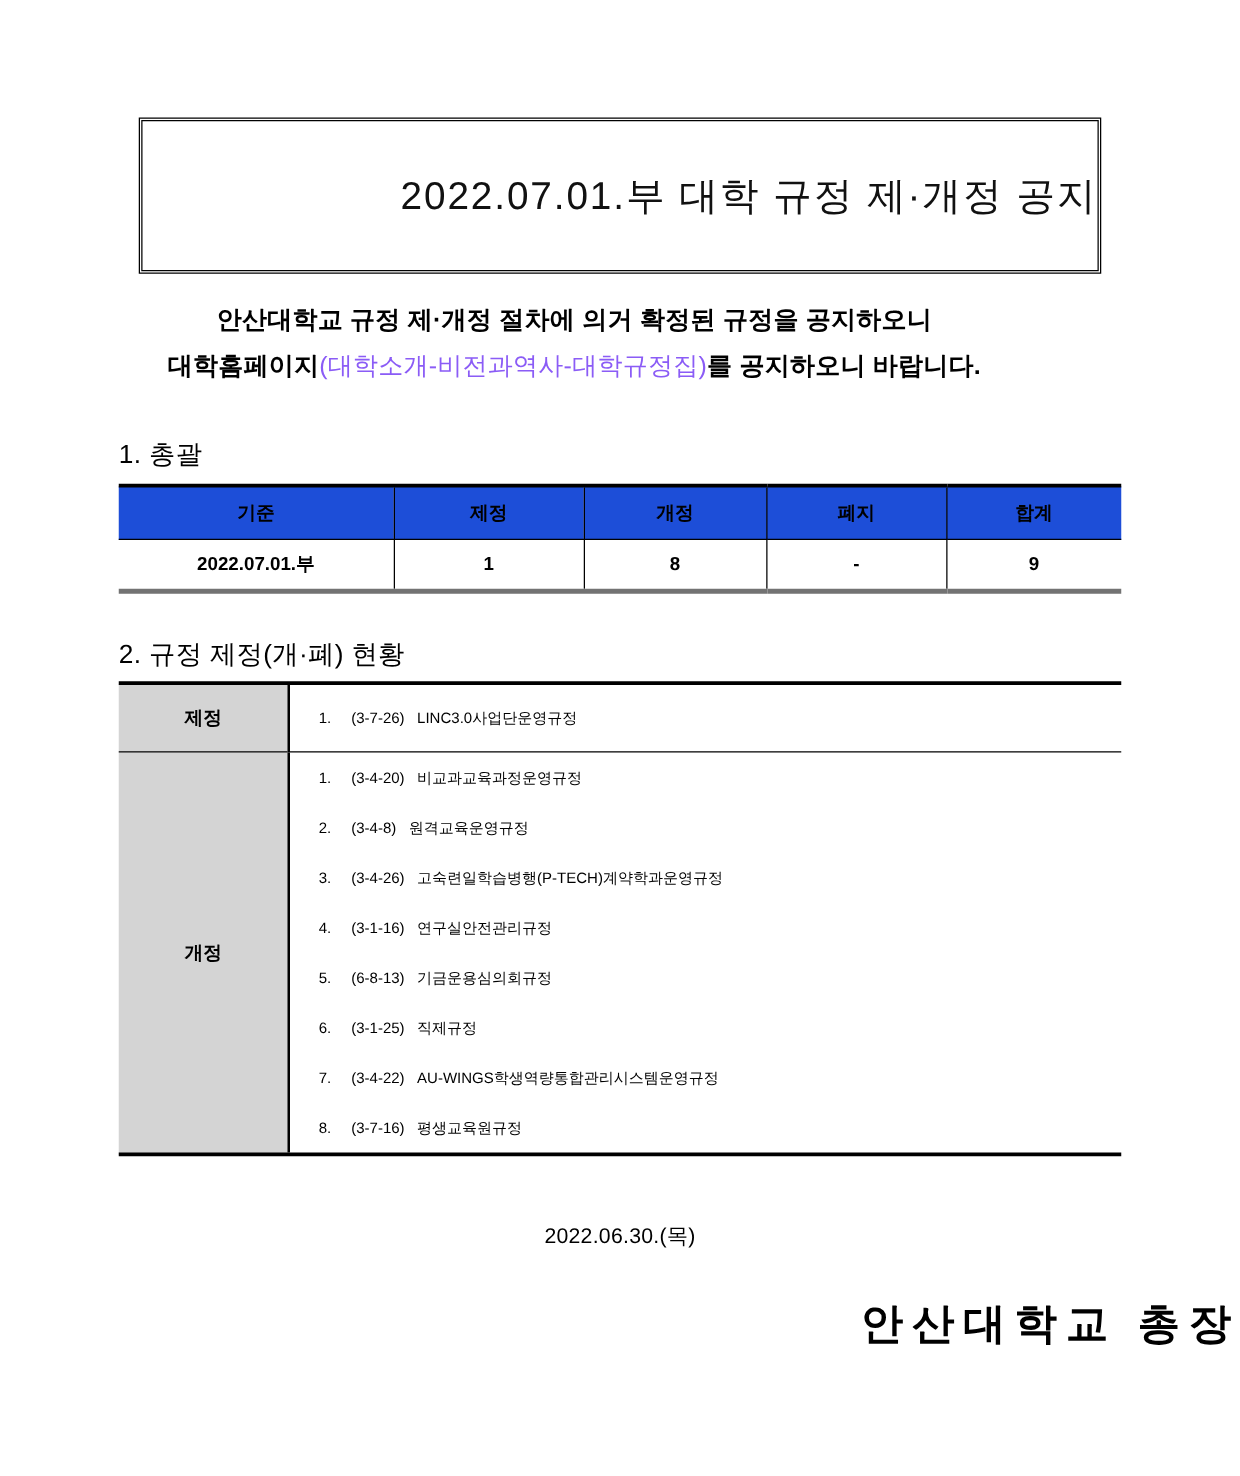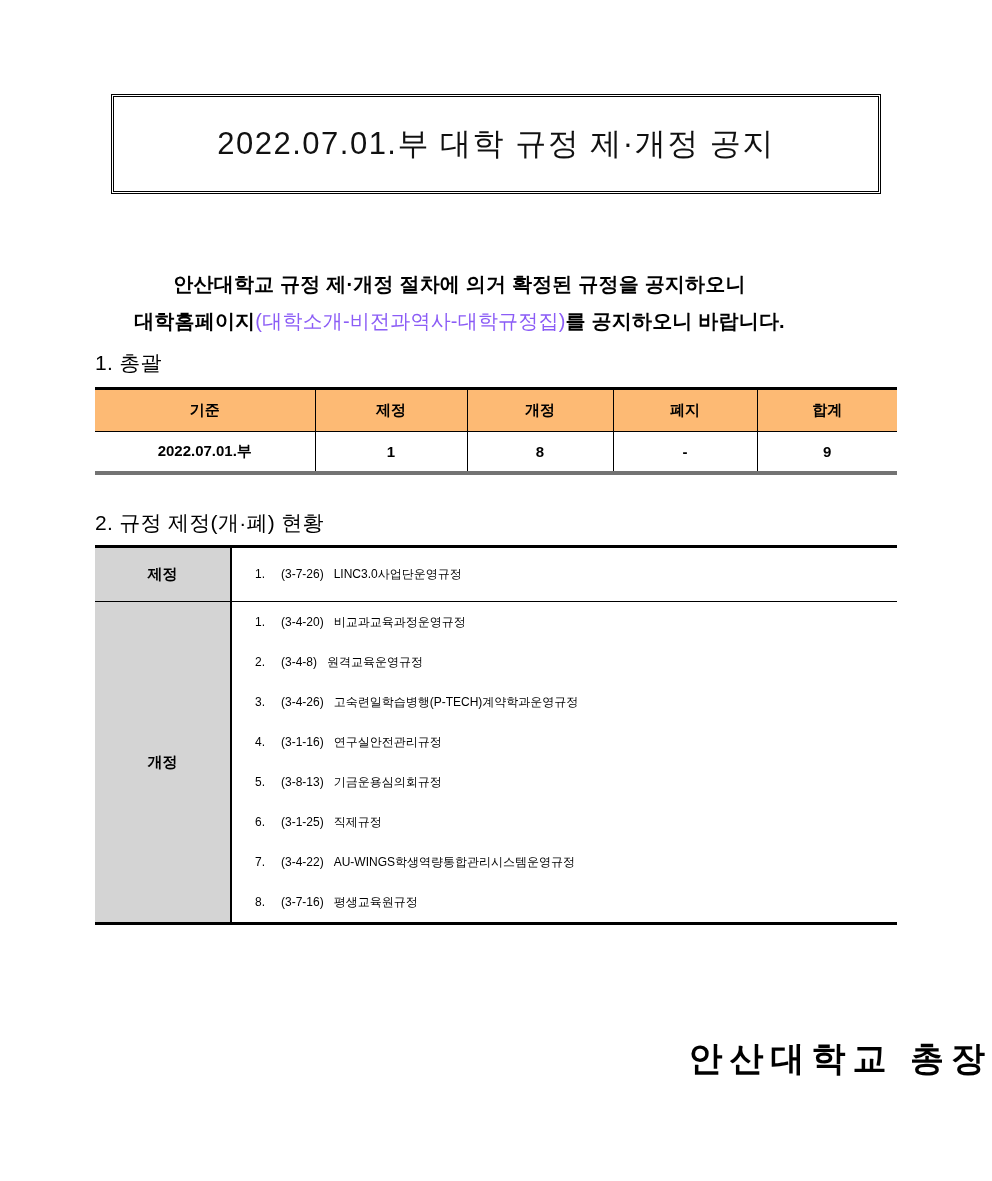--- a/index.html
+++ b/index.html
@@ -22,47 +22,46 @@
     box-sizing: border-box;
     overflow: hidden;
   }
 
   
   .title-box {
     position: absolute;
     left: 111px;
     top: 94px;
     width: 770px;
-    height: 100px;
+    height: 125px;
     border: 3px double #000000;
     box-sizing: border-box;
     display: flex;
     align-items: center;
-    justify-content: center;
+    justify-content: flex-end;
   }
   .title-text {
     font-size: 31px;
     font-weight: 400;
     letter-spacing: 1.5px;
     color: #111111;
     white-space: nowrap;
   }
 
   
   .intro {
     position: absolute;
     left: 0;
     top: 238px;
     width: 919px;
     text-align: center;
     font-size: 20px;
     font-weight: bold;
     line-height: 37px;
     letter-spacing: 0.2px;
-    margin-top: 28px;
   }
   .intro-line { display: block; white-space: nowrap; }
   .intro-muted {
     color: #8b5cf6;
     font-weight: 400;
   }
 
   
   .section-heading {
     position: absolute;
@@ -85,21 +84,21 @@
   }
   .doc-table td, .doc-table th {
     border: 0;
     padding: 0;
     vertical-align: middle;
   }
 
   
   #summary-table { top: 387px; }
   #summary-table .hdr-row td {
-    background: #fdba74;
+    background: #1d4ed8;
     height: 41px;
     text-align: center;
     font-size: 15px;
     font-weight: bold;
     border-top: 3px solid #000000;
     border-bottom: 1px solid #000000;
     border-right: 1px solid #000000;
   }
   #summary-table .hdr-row td:last-child { border-right: 0; }
   #summary-table .body-row td {
@@ -241,32 +240,33 @@
             <li>
               <span class="li-num">2.</span><span class="li-code">(3-4-8)</span><span class="li-title">원격교육운영규정</span>
             </li>
             <li>
               <span class="li-num">3.</span><span class="li-code">(3-4-26)</span><span class="li-title">고숙련일학습병행(P-TECH)계약학과운영규정</span>
             </li>
             <li>
               <span class="li-num">4.</span><span class="li-code">(3-1-16)</span><span class="li-title">연구실안전관리규정</span>
             </li>
             <li>
-              <span class="li-num">5.</span><span class="li-code">(3-8-13)</span><span class="li-title">기금운용심의회규정</span>
+              <span class="li-num">5.</span><span class="li-code">(6-8-13)</span><span class="li-title">기금운용심의회규정</span>
             </li>
             <li>
               <span class="li-num">6.</span><span class="li-code">(3-1-25)</span><span class="li-title">직제규정</span>
             </li>
             <li>
               <span class="li-num">7.</span><span class="li-code">(3-4-22)</span><span class="li-title">AU-WINGS학생역량통합관리시스템운영규정</span>
             </li>
             <li>
               <span class="li-num">8.</span><span class="li-code">(3-7-16)</span><span class="li-title">평생교육원규정</span>
             </li>
           </ol>
         </td>
       </tr>
     </tbody>
   </table>
 
+  <div class="footer-date">2022.06.30.(목)</div>
   <div class="footer-signature">안산대학교 총장</div>
 
 </div>
 
 </body></html>

